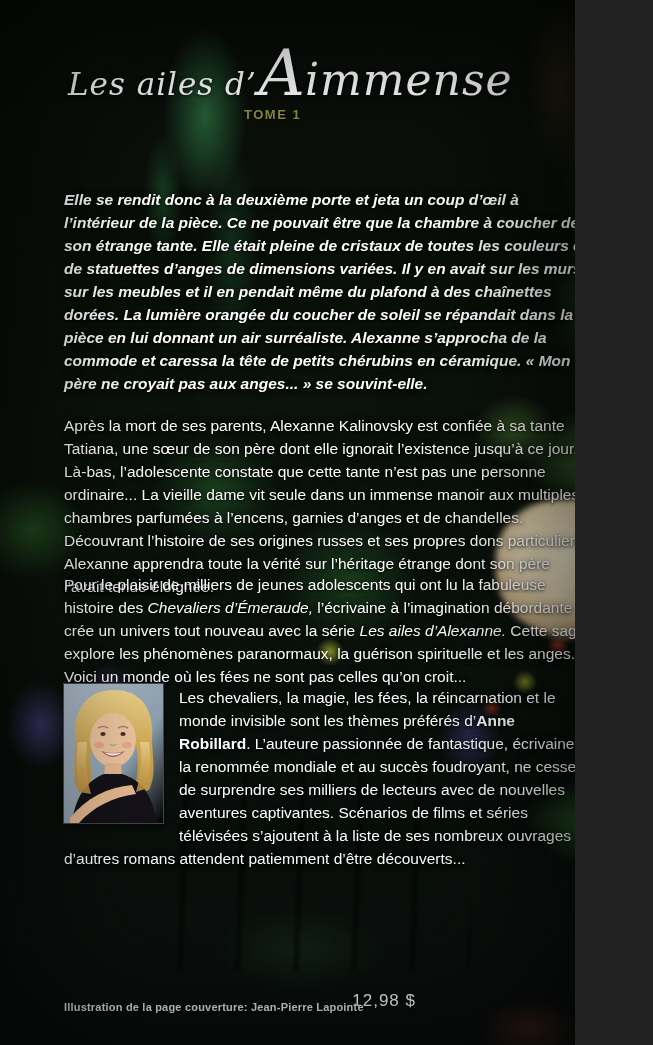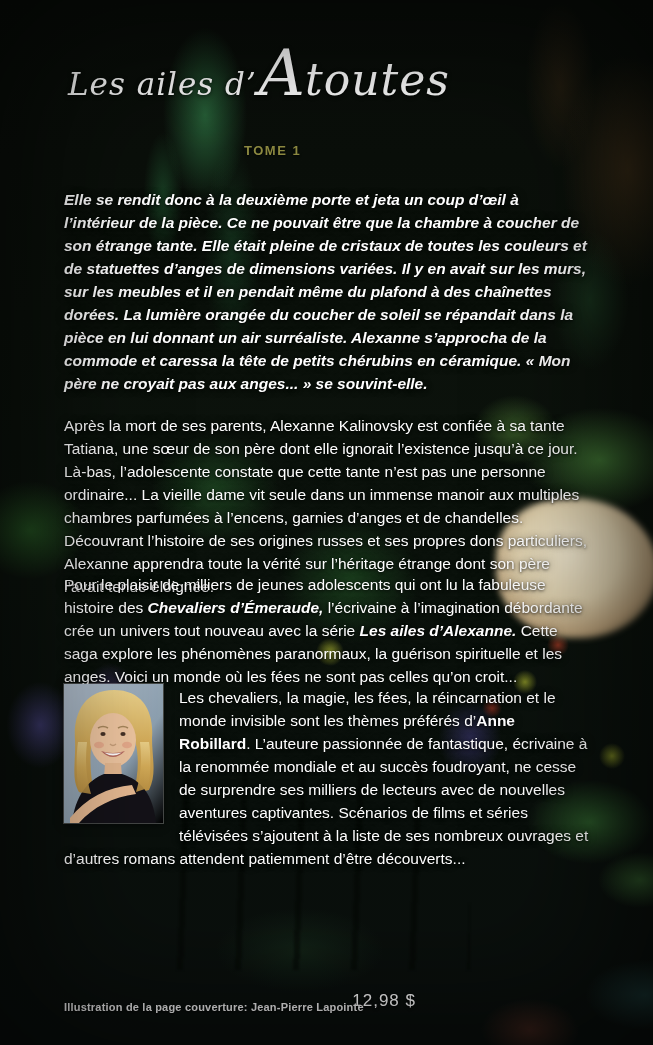--- a/index.html
+++ b/index.html
@@ -1,18 +1,18 @@
 <!DOCTYPE html>
 <html lang="fr"><head>
 <meta charset="utf-8">
 <style>
   html,body{margin:0;padding:0;background:#222;}
   .page{
     position:relative;
-    width:653px;height:1045px;
+    width:575px;height:1045px;
     overflow:hidden;
     font-family:"Liberation Sans",sans-serif;
     color:#fff;
     background:#4c1d95;
   }
   
   .bg{
     position:absolute;inset:0;
     background:
       radial-gradient(ellipse 60px 125px at 205px 115px, rgba(62,160,92,.55), transparent 70%),
@@ -60,39 +60,39 @@
     display:flex;align-items:baseline;white-space:nowrap;
     font-family:"DejaVu Serif",serif;font-style:italic;
     color:#fff;text-shadow:0 1px 4px rgba(0,0,0,.8);
   }
   .title .t-small{font-size:31px;letter-spacing:1px;}
   .title .t-initial{font-size:64px;margin-left:2px;}
   .title .t-rest{font-size:44px;letter-spacing:1px;}
   .tome{
     position:absolute;left:244px;top:107px;
     font-size:13px;font-weight:bold;letter-spacing:1.5px;
-    color:#8f8c42;text-shadow:0 1px 2px rgba(0,0,0,.7);margin-top:36px;
+    color:#8f8c42;text-shadow:0 1px 2px rgba(0,0,0,.7);
   }
   .voltitle{
     position:absolute;left:221px;top:119px;
     font-size:30px;font-weight:bold;letter-spacing:2px;
     color:#cbd955;text-shadow:0 1px 3px rgba(0,0,0,.7);
   }
 
   
   .para{
     position:absolute;left:64px;width:526px;
     font-size:15.5px;line-height:23px;
     text-shadow:0 1px 3px rgba(0,0,0,.8), 0 0 10px rgba(0,0,0,.45);
   }
   .excerpt{top:172px;font-style:italic;font-weight:bold;}
   .synopsis{top:398px;}
   .promo{top:557px;}
   .bio{top:686px;}
-  .seg-bi{font-weight:bold;font-style:italic;}
+  .seg-bi{font-weight:normal;font-style:italic;}
   .seg-b{font-weight:bold;}
 
   
   .photo{
     float:left;width:99px;height:139px;margin:-2px 16px 6px 0;
     box-shadow:0 0 0 1px rgba(255,255,255,.25), 0 2px 8px rgba(0,0,0,.6);
     background:#8da0b0;
   }
   .photo svg{display:block;}
 
@@ -138,21 +138,21 @@
 
 <div class="page">
 
   <div class="bg"></div>
   <div class="rock"></div>
   <div class="trunks"></div>
 
   <div class="title">
     <span class="t-small">Les ailes d’</span>
       <span class="t-initial">A</span>
-      <span class="t-rest">toutes</span>
+      <span class="t-rest">immense</span>
   </div>
 
   <div class="tome">TOME 1</div>
 
   <p class="para excerpt"><span>Elle se rendit donc à la deuxième porte et jeta un coup d’œil à l’intérieur de la pièce. Ce ne pouvait être que la chambre à coucher de son étrange tante. Elle était pleine de cristaux de toutes les couleurs et de statuettes d’anges de dimensions variées. Il y en avait sur les murs, sur les meubles et il en pendait même du plafond à des chaînettes dorées. La lumière orangée du coucher de soleil se répandait dans la pièce en lui donnant un air surréaliste. Alexanne s’approcha de la commode et caressa la tête de petits chérubins en céramique. « Mon père ne croyait pas aux anges... » se souvint-elle.</span></p>
 
   <p class="para synopsis"><span>Après la mort de ses parents, Alexanne Kalinovsky est confiée à sa tante Tatiana, une sœur de son père dont elle ignorait l’existence jusqu’à ce jour. Là-bas, l’adolescente constate que cette tante n’est pas une personne ordinaire... La vieille dame vit seule dans un immense manoir aux multiples chambres parfumées à l’encens, garnies d’anges et de chandelles. Découvrant l’histoire de ses origines russes et ses propres dons particuliers, Alexanne apprendra toute la vérité sur l’héritage étrange dont son père l’avait tenue éloignée.</span></p>
 
   <p class="para promo"><span>Pour le plaisir de milliers de jeunes adolescents qui ont lu la fabuleuse histoire des </span><span class="seg-bi">Chevaliers d’Émeraude,</span><span> l’écrivaine à l’imagination débordante crée un univers tout nouveau avec la série </span><span class="seg-bi">Les ailes d’Alexanne.</span><span> Cette saga explore les phénomènes paranormaux, la guérison spirituelle et les anges. Voici un monde où les fées ne sont pas celles qu’on croit...</span></p>
 

